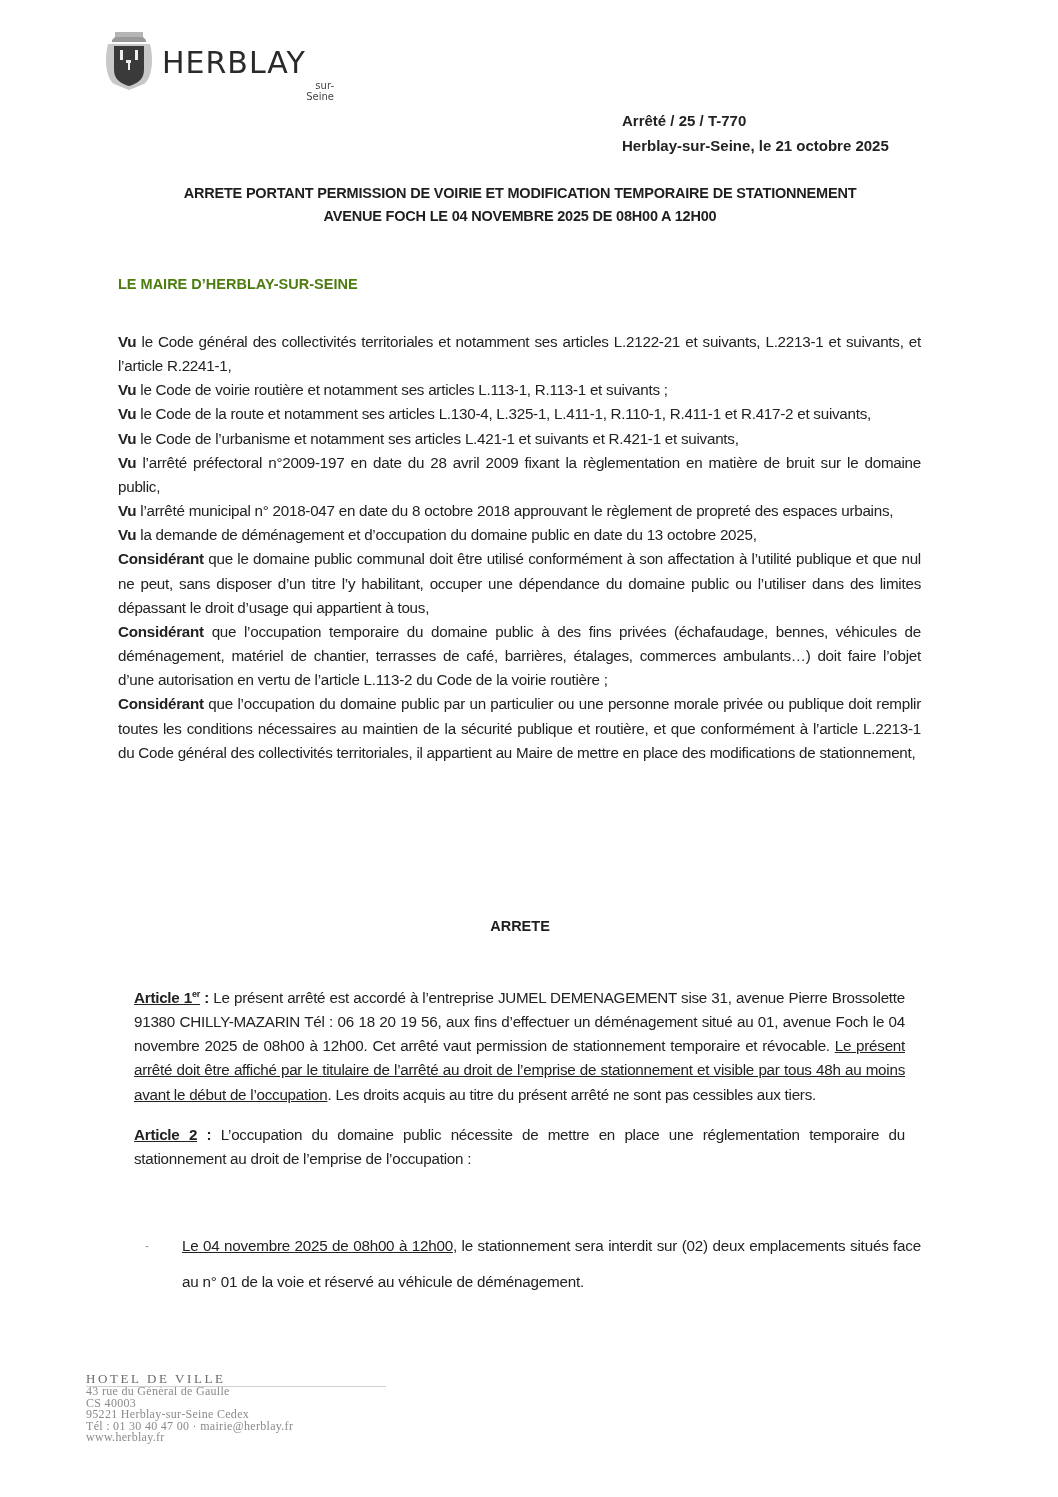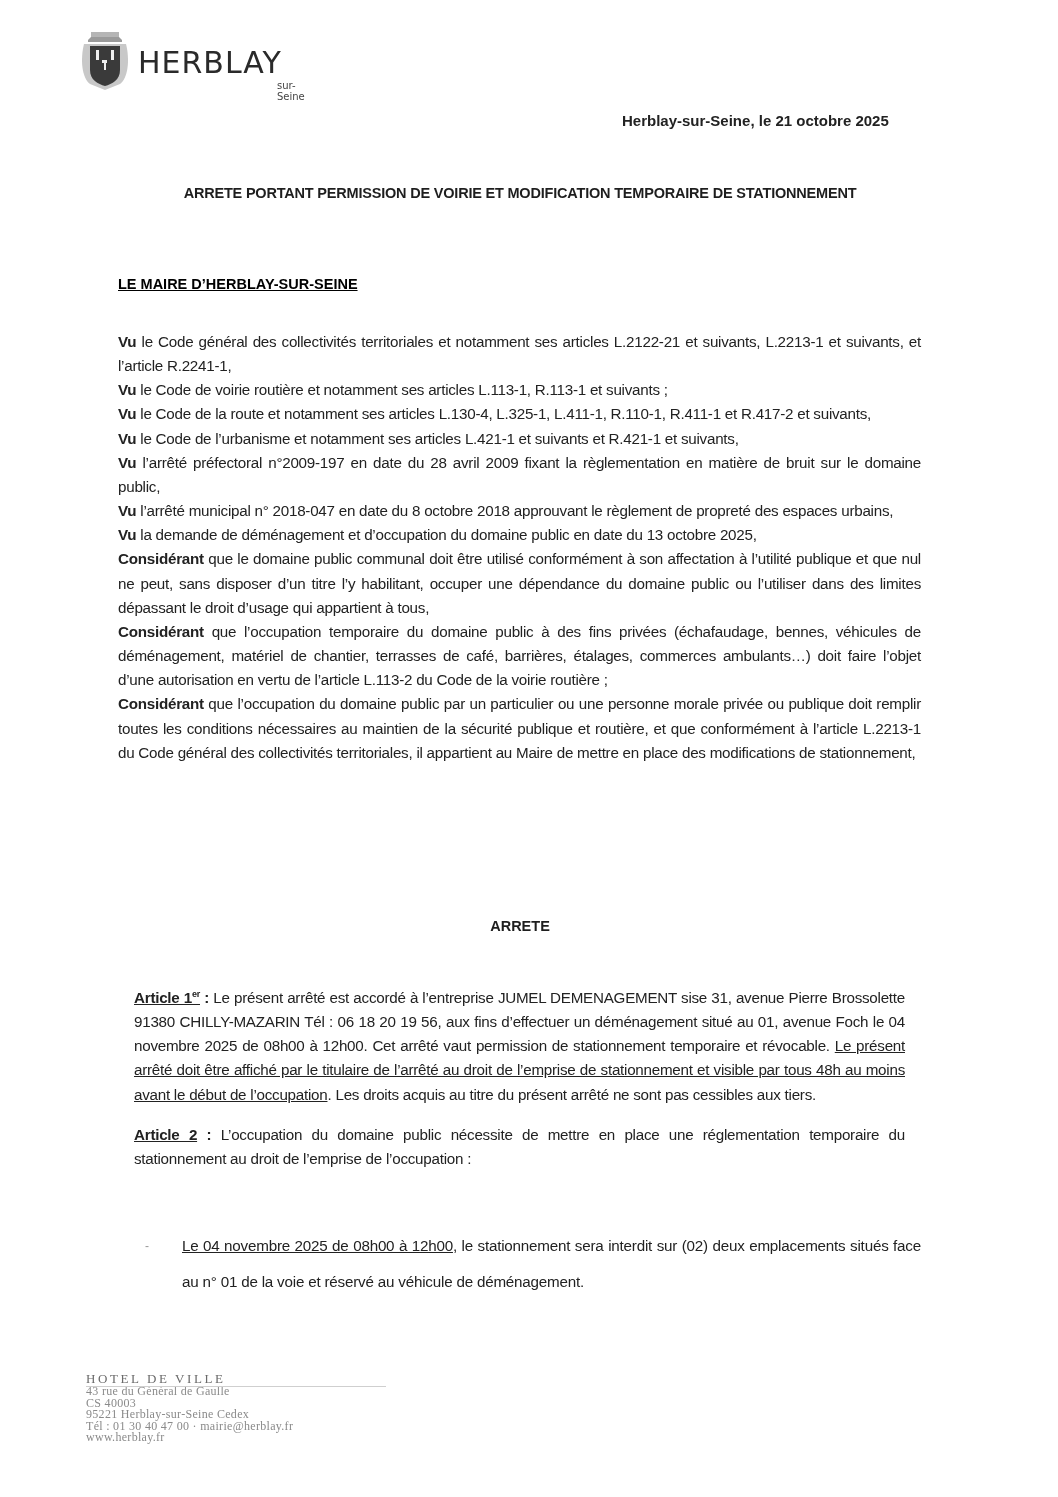--- a/index.html
+++ b/index.html
@@ -1,37 +1,37 @@
 <!DOCTYPE html>
 <html><head>
 <meta charset="utf-8">
 <style>
   html, body { margin: 0; padding: 0; background: #ffffff; }
   body { width: 1058px; height: 1497px; position: relative; overflow: hidden;
          font-family: "Liberation Sans", sans-serif; color: #1a1a1a; }
   .page { position: absolute; left: 0; top: 0; width: 1058px; height: 1497px; background: #fff; }
 
   
-  .logo { position: absolute; left: 80px; top: 30px; width: 230px; height: 70px; }
+  .logo { position: absolute; left: 104px; top: 30px; width: 230px; height: 70px; text-align: right; }
   .crest { position: absolute; left: 0; top: 0; width: 50px; height: 62px; }
   .logo-name { position: absolute; left: 58px; top: 18px; font-size: 30px; letter-spacing: 1px;
                color: #2a2a2a; font-family: "DejaVu Sans", sans-serif; font-weight: normal; line-height: 1; }
   .logo-sub { position: absolute; left: 169px; top: 50px; font-size: 10px; color: #444;
               font-family: "DejaVu Sans", sans-serif; margin-left: 28px; }
 
   
   .ref { position: absolute; left: 622px; top: 108px; font-size: 15px; font-weight: bold; line-height: 25px; color: #222; }
   .ref .place { font-weight: normal; }
   .ref .place b { font-weight: bold; }
 
   
   .title { position: absolute; left: 110px; top: 182px; width: 820px; text-align: center; font-weight: bold;
            font-size: 14.5px; line-height: 23px; letter-spacing: -0.2px; color: #1e1e1e; }
 
-  .maire { position: absolute; left: 118px; top: 276px; font-weight: bold; font-size: 14.5px; color: #000000; text-decoration: underline; }
+  .maire { position: absolute; left: 118px; top: 276px; font-weight: bold; font-size: 14.5px; color: #4d7c0f; }
 
   
   .body-text { position: absolute; left: 118px; top: 330px; width: 803px; font-size: 15.2px; line-height: 24.15px;
                text-align: justify; color: #222; letter-spacing: -0.25px; }
   .body-text p { margin: 0; }
   .body-text b { font-weight: bold; margin-top: 12px; }
 
   .arrete-heading { position: absolute; left: 110px; top: 918px; width: 820px; text-align: center;
                     font-weight: bold; font-size: 14.5px; color: #1e1e1e; }
 
@@ -68,25 +68,27 @@
       <rect x="16" y="20" width="3" height="10" fill="#eee"></rect>
       <rect x="31" y="20" width="3" height="10" fill="#eee"></rect>
       <rect x="22" y="30" width="5" height="3" fill="#eee"></rect>
       <rect x="24" y="32" width="2" height="8" fill="#eee"></rect>
     </svg>
     <div class="logo-name">HERBLAY</div>
     <div class="logo-sub">sur-Seine</div>
   </div>
 
   <div class="ref">
+    <div>Arrêté / 25 / T-770</div>
     <div class="place"><b>Herblay-sur-Seine, le </b><b>21 octobre 2025</b></div>
   </div>
 
   <div class="title">
     <div>ARRETE PORTANT PERMISSION DE VOIRIE ET MODIFICATION TEMPORAIRE DE STATIONNEMENT</div>
+    <div>AVENUE FOCH LE 04 NOVEMBRE 2025 DE 08H00 A 12H00</div>
   </div>
 
   <div class="maire">LE MAIRE D’HERBLAY-SUR-SEINE</div>
 
   <div class="body-text" id="preamble">
       <p><b>Vu</b><span> le Code général des collectivités territoriales et notamment ses articles L.2122-21 et suivants, L.2213-1 et suivants, et l’article R.2241-1,</span></p>
       <p><b>Vu</b><span> le Code de voirie routière et notamment ses articles L.113-1, R.113-1 et suivants ;</span></p>
       <p><b>Vu</b><span> le Code de la route et notamment ses articles L.130-4, L.325-1, L.411-1, R.110-1, R.411-1 et R.417-2 et suivants,</span></p>
       <p><b>Vu</b><span> le Code de l’urbanisme et notamment ses articles L.421-1 et suivants et R.421-1 et suivants,</span></p>
       <p><b>Vu</b><span> l’arrêté préfectoral n°2009-197 en date du 28 avril 2009 fixant la règlementation en matière de bruit sur le domaine public,</span></p>

